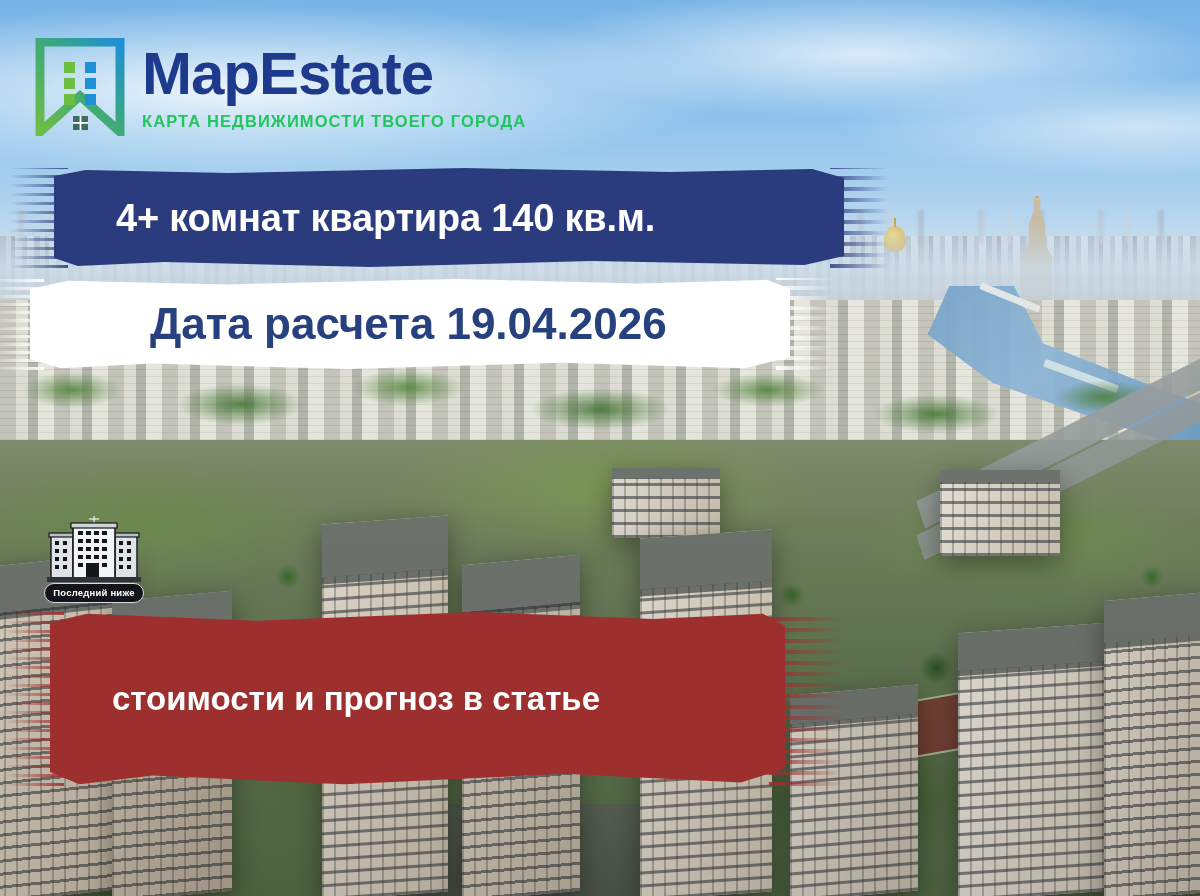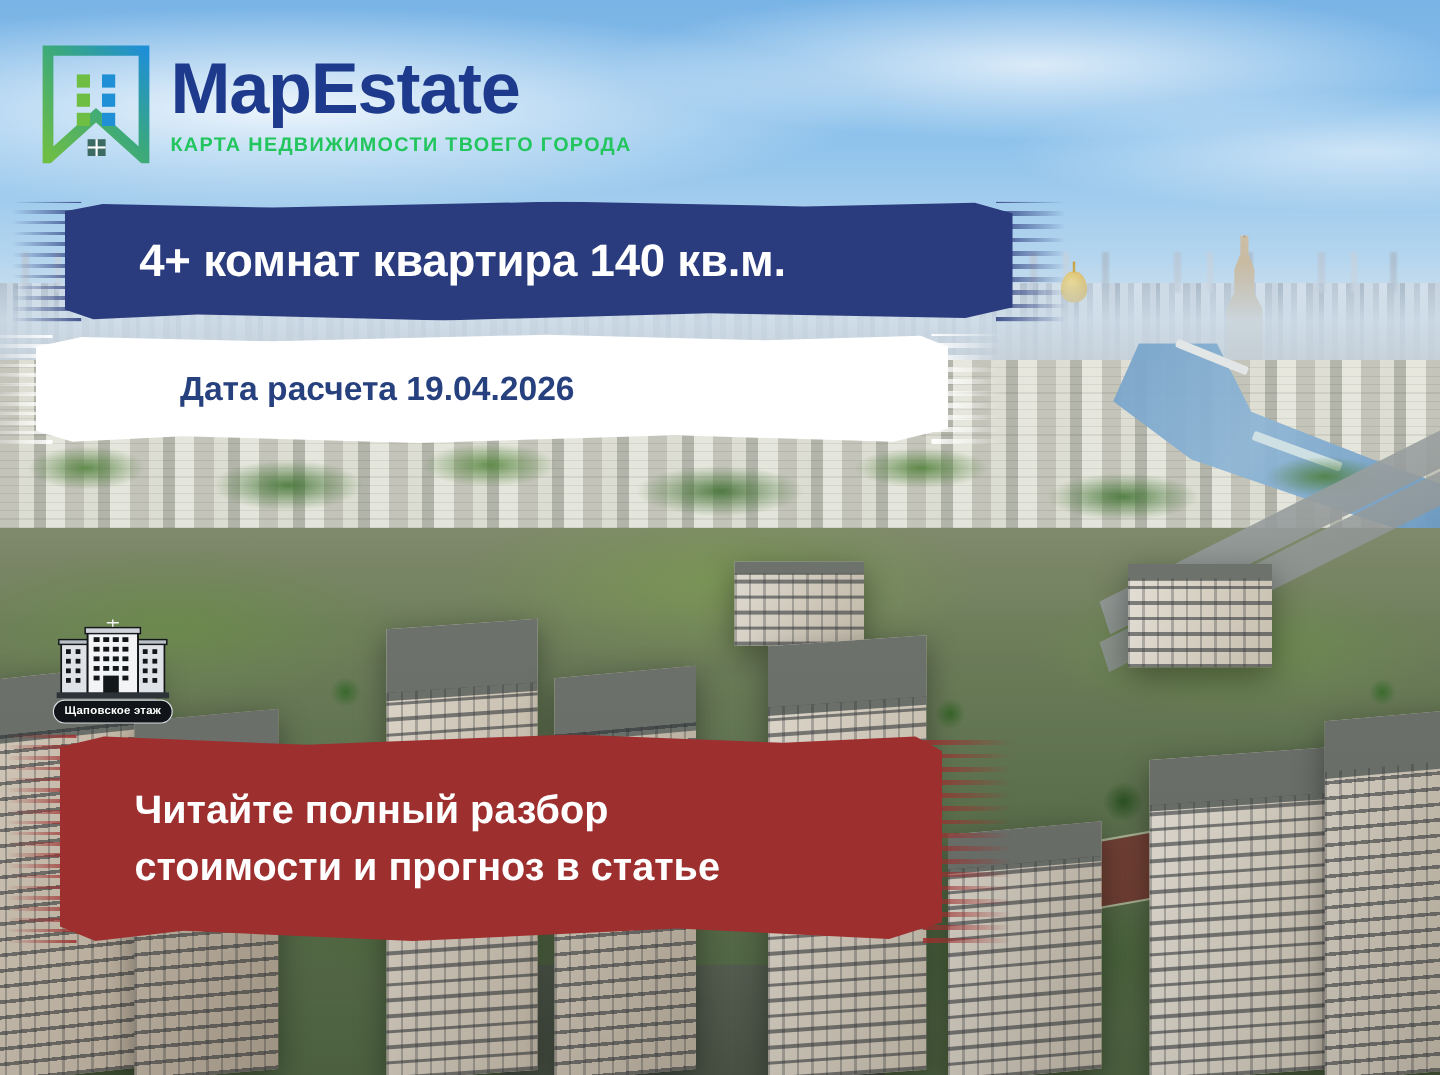--- a/index.html
+++ b/index.html
@@ -276,21 +276,21 @@
     -webkit-mask-image:linear-gradient(90deg, rgba(0,0,0,0), #000);
     mask-image:linear-gradient(90deg, rgba(0,0,0,0), #000);
   }
   #banner-date .streaks.r {
     background:repeating-linear-gradient(0deg,
       rgba(255,255,255,.95) 0 4px, rgba(255,255,255,0) 4px 10px);
     -webkit-mask-image:linear-gradient(270deg, rgba(0,0,0,0), #000);
     mask-image:linear-gradient(270deg, rgba(0,0,0,0), #000);
   }
   #banner-date .txt {
-    color:#27417f; font-size:28px; font-weight:700;
+    color:#27417f; font-size:44px; font-weight:700;
     padding-left:120px;
   }
 
   
   #banner-address {
     left:55px; top:386px; width:1145px; height:124px;
   }
   #banner-address .core {
     background:#1b7060;
     clip-path:polygon(0 7%, 6% 2%, 30% 6%, 60% 1%, 84% 5%, 100% 2%, 100% 92%, 76% 97%, 48% 92%, 22% 98%, 6% 94%, 0 97%);
@@ -516,28 +516,27 @@
           <rect x="80" y="25" width="4" height="4"></rect>
         <rect x="72" y="33" width="4" height="4"></rect>
           <rect x="80" y="33" width="4" height="4"></rect>
         <rect x="72" y="41" width="4" height="4"></rect>
           <rect x="80" y="41" width="4" height="4"></rect>
         <rect x="72" y="49" width="4" height="4"></rect>
           <rect x="80" y="49" width="4" height="4"></rect>
       </g>
       <rect x="0" y="61" width="94" height="5" fill="#2e3339"></rect>
     </svg>
-    <div class="label">Щаповское этаж</div>
+    <div class="label">Последний ниже</div>
   </div>
 
   <div class="banner" id="banner-cta">
     <div class="brush">
       <div class="streaks l"></div>
       <div class="core"></div>
       <div class="streaks r"></div>
     </div>
     <div class="txt">
-      <div>Читайте полный разбор</div>
       <div>стоимости и прогноз в статье</div>
     </div>
   </div>
 
 </div>
 
 </body></html>

